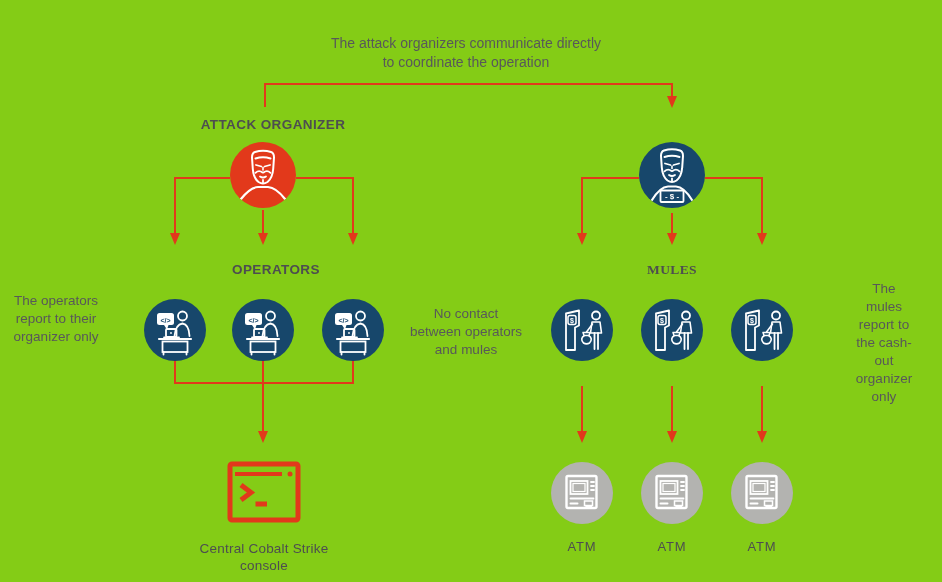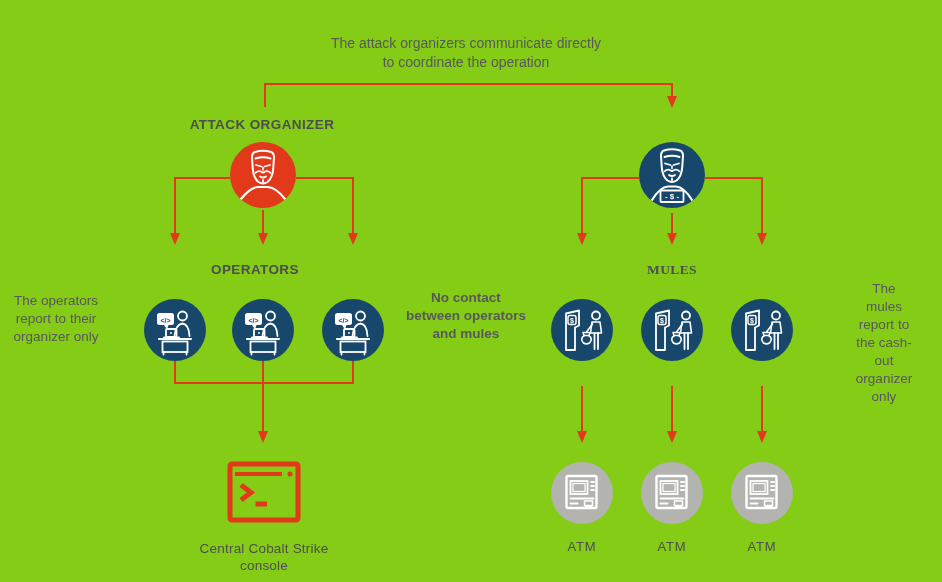--- a/index.html
+++ b/index.html
@@ -56,21 +56,21 @@
 
       <path d="M582 386 L582 432" marker-end="url(#ah)"></path>
       <path d="M672 386 L672 432" marker-end="url(#ah)"></path>
       <path d="M762 386 L762 432" marker-end="url(#ah)"></path>
     </g>
   </svg>
 
   <div class="abs cx note" style="left:466px;top:34px;font-size:14px;line-height:19px;">The attack organizers communicate directly
 to coordinate the operation</div>
 
-  <div class="abs cx node-title" style="left:262px;top:117px;">ATTACK ORGANIZER</div>
+  <div class="abs cx node-title" style="left:273px;top:117px;">ATTACK ORGANIZER</div>
 
   <div class="abs" style="left:230px;top:142px;">
     <svg width="66" height="66" viewBox="0 0 66 66">
       <defs>
           <clipPath id="clip-ao">
             <circle cx="33" cy="33" r="33"></circle>
           </clipPath>
         </defs>
       <circle cx="33" cy="33" r="33" fill="#E2391B"></circle>
       <g clip-path="url(#clip-ao)" stroke="#ffffff" stroke-width="2" fill="none" stroke-linecap="round">
@@ -104,21 +104,21 @@
           <path d="M30 34.5 Q33 36.5 36 34.5" stroke-width="1.8"></path>
           <path d="M33 38 L33 40.5" stroke-width="1.8"></path>
         </g>
         <path d="M13 58 Q21 45 29 44.5 L37 44.5 Q45 45 53 58" stroke-width="2.2"></path>
         <rect x="21.5" y="48.5" width="23" height="11.5" rx="1" stroke-width="1.8" fill="#17476B"></rect>
       </g>
       <text x="33" y="57" text-anchor="middle" font-size="8" font-weight="bold" fill="#ffffff">- $ -</text>
     </svg>
   </div>
 
-  <div class="abs cx node-title" style="left:255px;top:262px;">OPERATORS</div>
+  <div class="abs cx node-title" style="left:276px;top:262px;">OPERATORS</div>
   <div class="abs cx node-title" style="left:672px;top:262px;font-family:Liberation Serif, serif;">MULES</div>
 
   <div class="abs" style="left:144px;top:299px;">
     <svg width="62" height="62" viewBox="0 0 62 62">
       <circle cx="31" cy="31" r="31" fill="#17476B"></circle>
       <g stroke="#ffffff" stroke-width="1.8" fill="none" stroke-linecap="round">
         <rect x="13" y="14" width="17" height="12" rx="2.5" fill="#ffffff" stroke="none"></rect>
         <path d="M20 26 L23 30.5 L24.5 26" fill="#ffffff" stroke="none"></path>
         <circle cx="38.5" cy="17" r="4.5"></circle>
         <path d="M30.5 37 Q31.5 25.5 38.5 24.5 Q45 25.5 45.5 37"></path>
@@ -214,21 +214,21 @@
         <path d="M41.5 25 L35.5 33" stroke-width="1.6"></path>
         <path d="M43.5 34 L43.5 50 M47 34 L47 50" stroke-width="1.8"></path>
       </g>
       <text x="21" y="24" text-anchor="middle" font-size="7" font-weight="bold" fill="#ffffff">$</text>
     </svg>
   </div>
 
   <div class="abs cx note" style="left:56px;top:292px;">The operators
 report to their
 organizer only</div>
-  <div class="abs cx note" style="left:466px;top:289px;font-weight:bold;">No contact
+  <div class="abs cx note" style="left:466px;top:305px;">No contact
 between operators
 and mules</div>
   <div class="abs cx note" style="left:884px;top:280px;">The mules
 report to
 the cash-out
 organizer only</div>
 
   <div class="abs" style="left:227px;top:461px;">
     <svg width="74" height="62" viewBox="0 0 74 62">
       <g stroke="#E2391B" fill="none">

